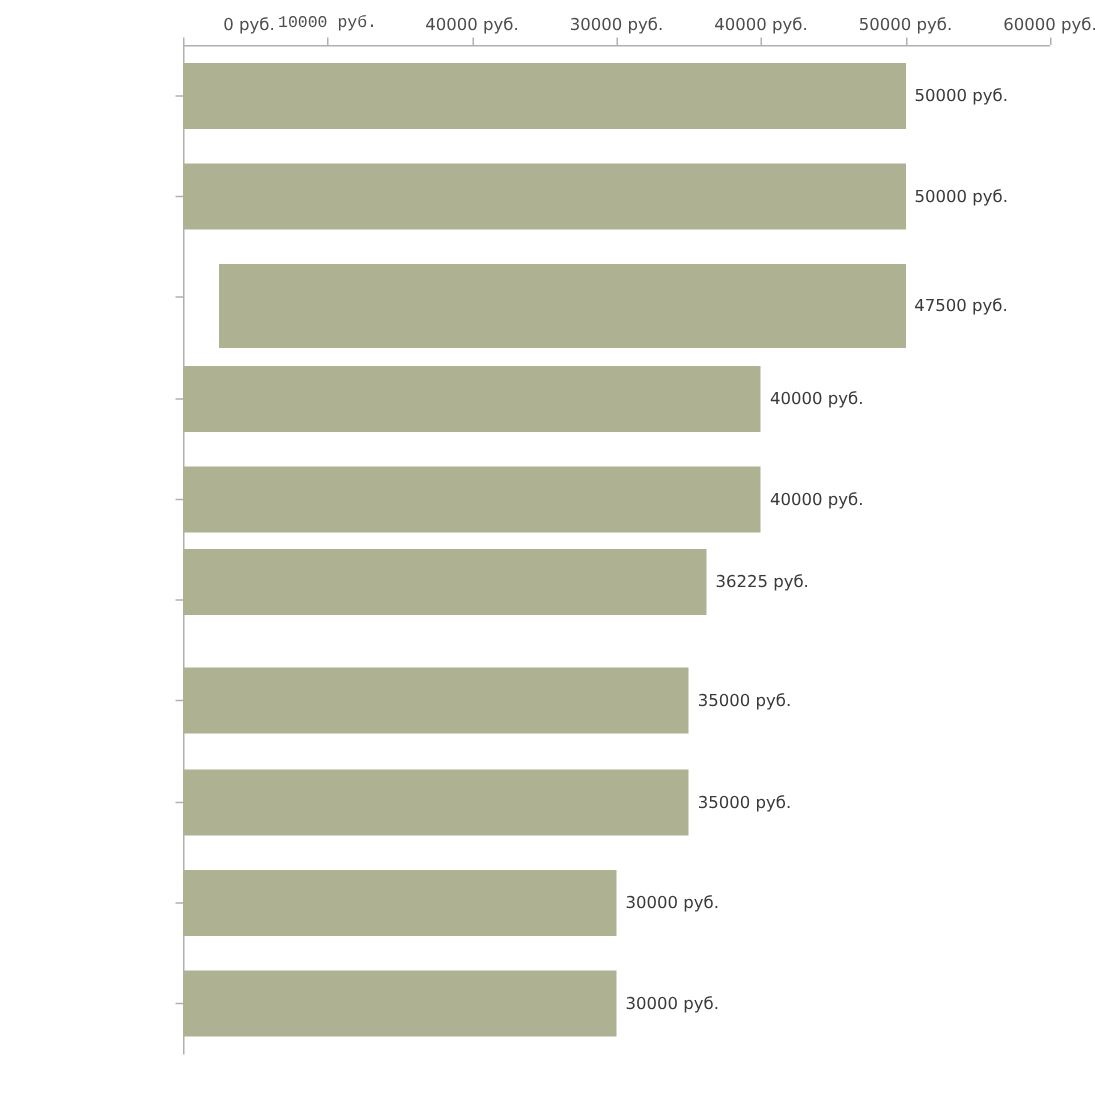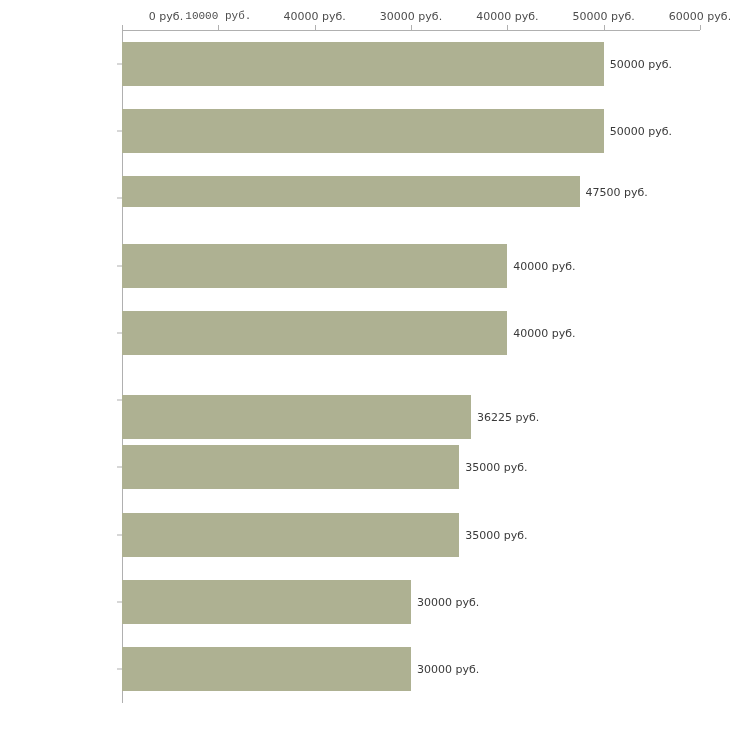--- a/index.html
+++ b/index.html
@@ -123,33 +123,33 @@
     </div>
   <div class="plot" id="plot">
       <div class="row" style="top: 11.65px; height: 44px;">
         <div class="bar" style="width: 481.667px; background: rgb(174, 177, 146);"></div>
         <div class="bar-value" style="left: 481.667px;">50000 руб.</div>
       </div>
       <div class="row" style="top: 78.95px; height: 44px;">
         <div class="bar" style="width: 481.667px; background: rgb(174, 177, 146);"></div>
         <div class="bar-value" style="left: 481.667px;">50000 руб.</div>
       </div>
-      <div class="row" style="top: 146.25px; height: 31px;">
+      <div class="row" style="top: 146.25px; height: 56px; margin-left: 24px;">
         <div class="bar" style="width: 457.583px; background: rgb(174, 177, 146);"></div>
         <div class="bar-value" style="left: 457.583px;">47500 руб.</div>
       </div>
       <div class="row" style="top: 213.55px; height: 44px;">
         <div class="bar" style="width: 385.333px; background: rgb(174, 177, 146);"></div>
         <div class="bar-value" style="left: 385.333px;">40000 руб.</div>
       </div>
       <div class="row" style="top: 280.85px; height: 44px;">
         <div class="bar" style="width: 385.333px; background: rgb(174, 177, 146);"></div>
         <div class="bar-value" style="left: 385.333px;">40000 руб.</div>
       </div>
-      <div class="row" style="top: 365px; height: 44px;">
+      <div class="row" style="top: 336px; height: 44px;">
         <div class="bar" style="width: 348.967px; background: rgb(174, 177, 146);"></div>
         <div class="bar-value" style="left: 348.967px;">36225 руб.</div>
       </div>
       <div class="row" style="top: 415.45px; height: 44px;">
         <div class="bar" style="width: 337.167px; background: rgb(174, 177, 146);"></div>
         <div class="bar-value" style="left: 337.167px;">35000 руб.</div>
       </div>
       <div class="row" style="top: 482.75px; height: 44px;">
         <div class="bar" style="width: 337.167px; background: rgb(174, 177, 146);"></div>
         <div class="bar-value" style="left: 337.167px;">35000 руб.</div>

